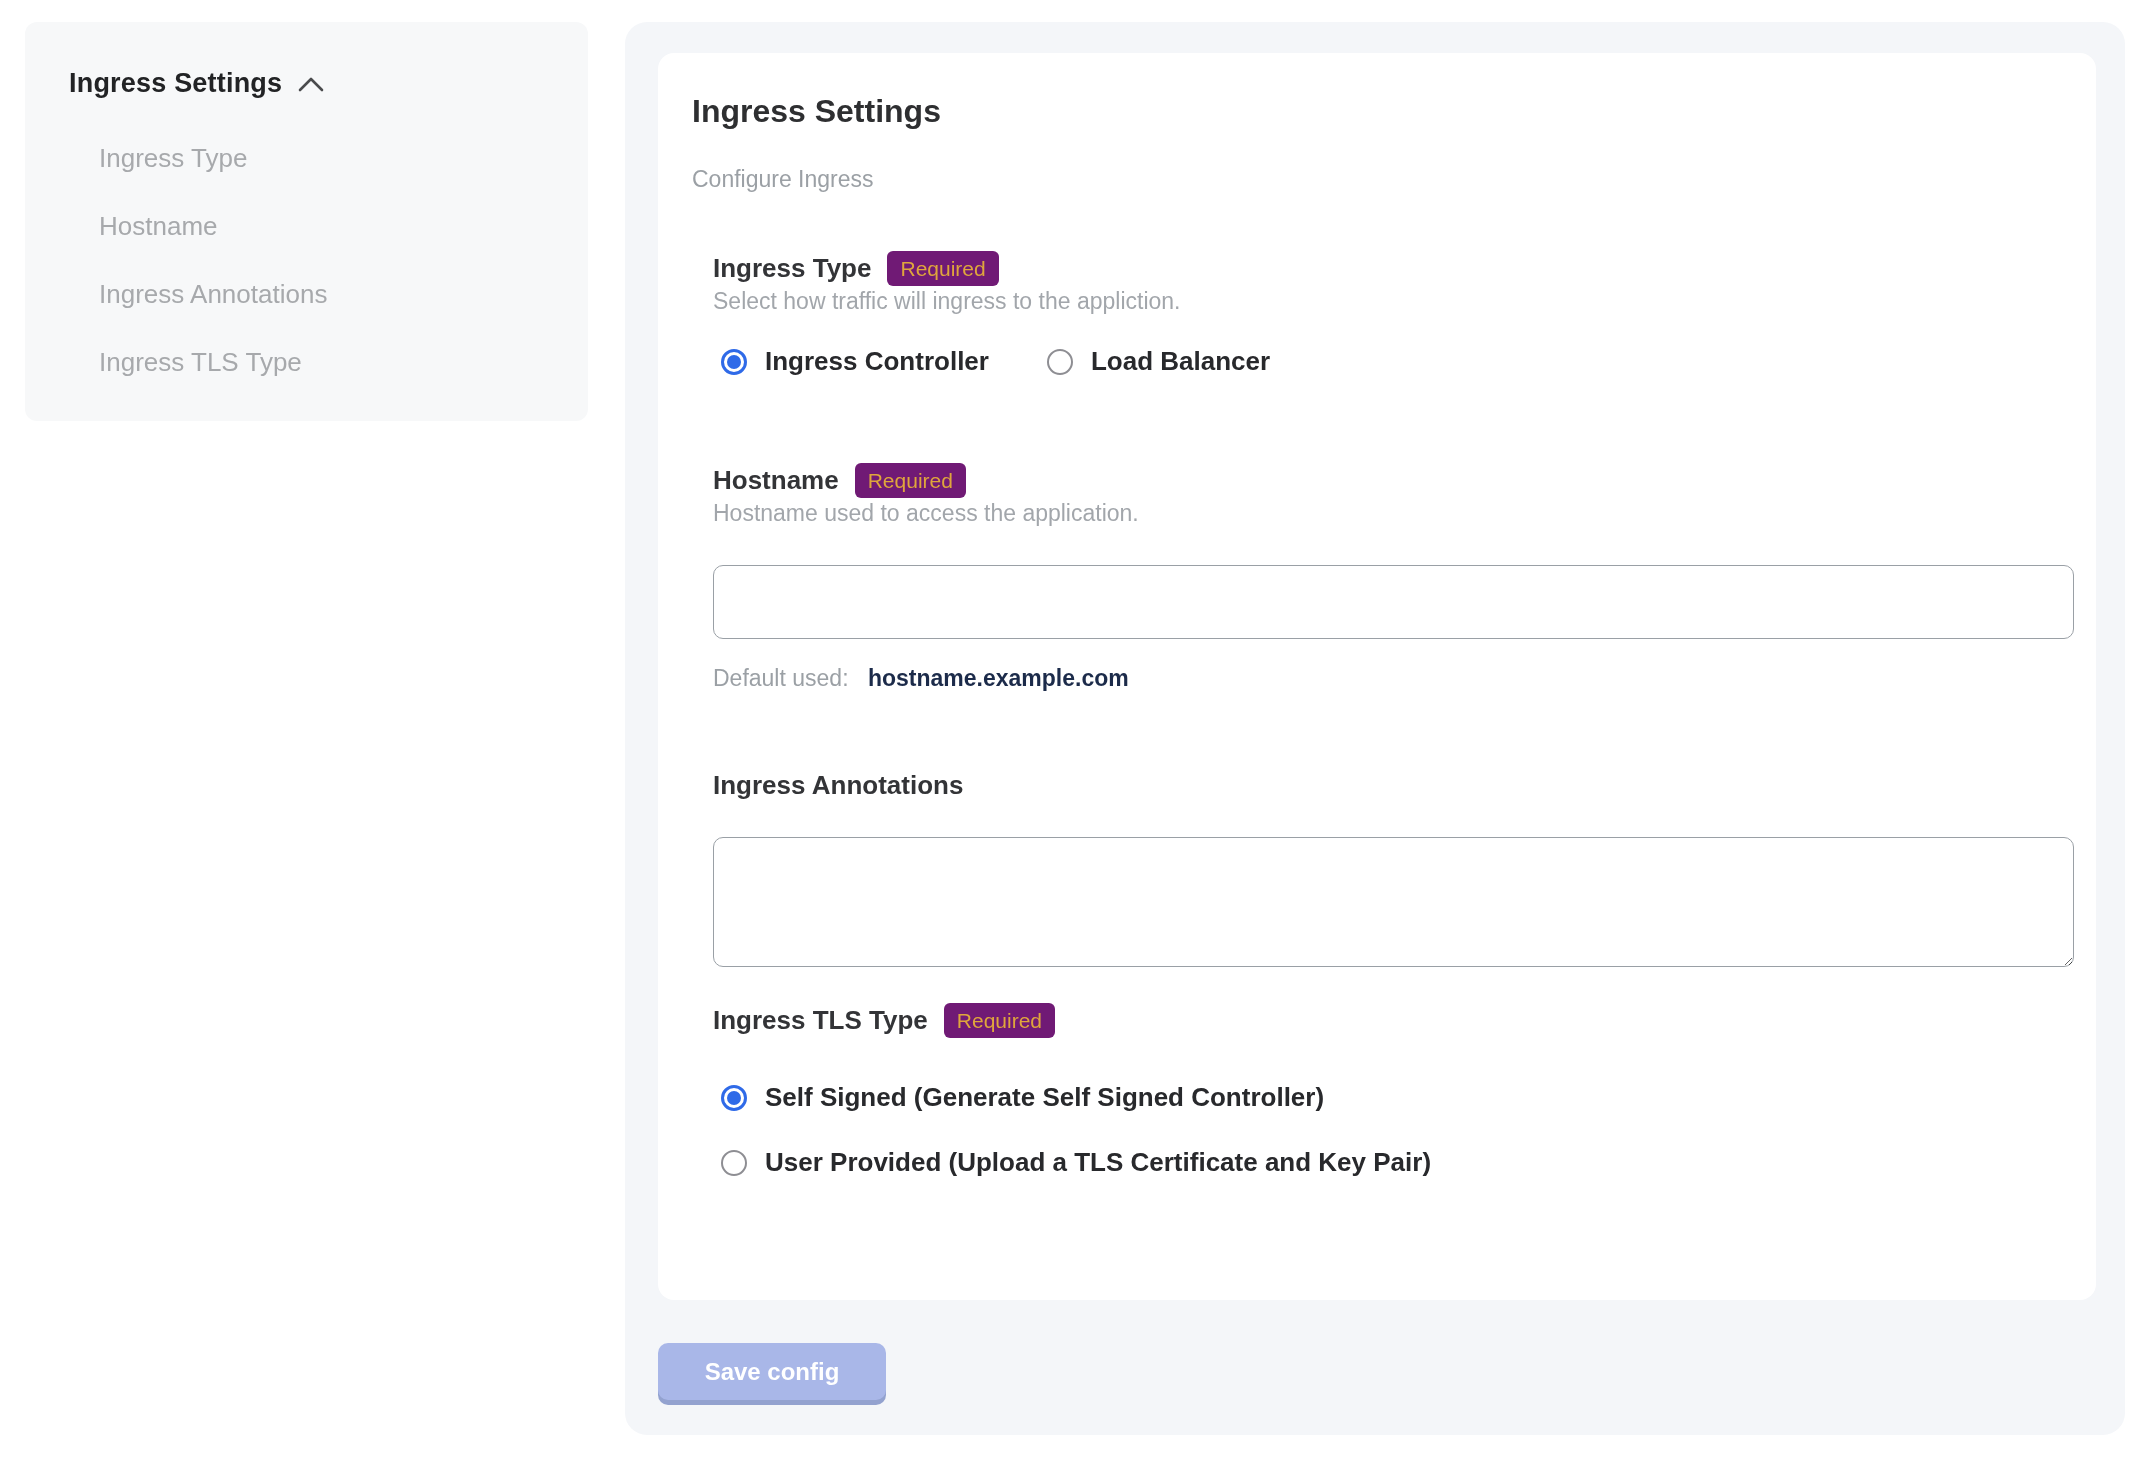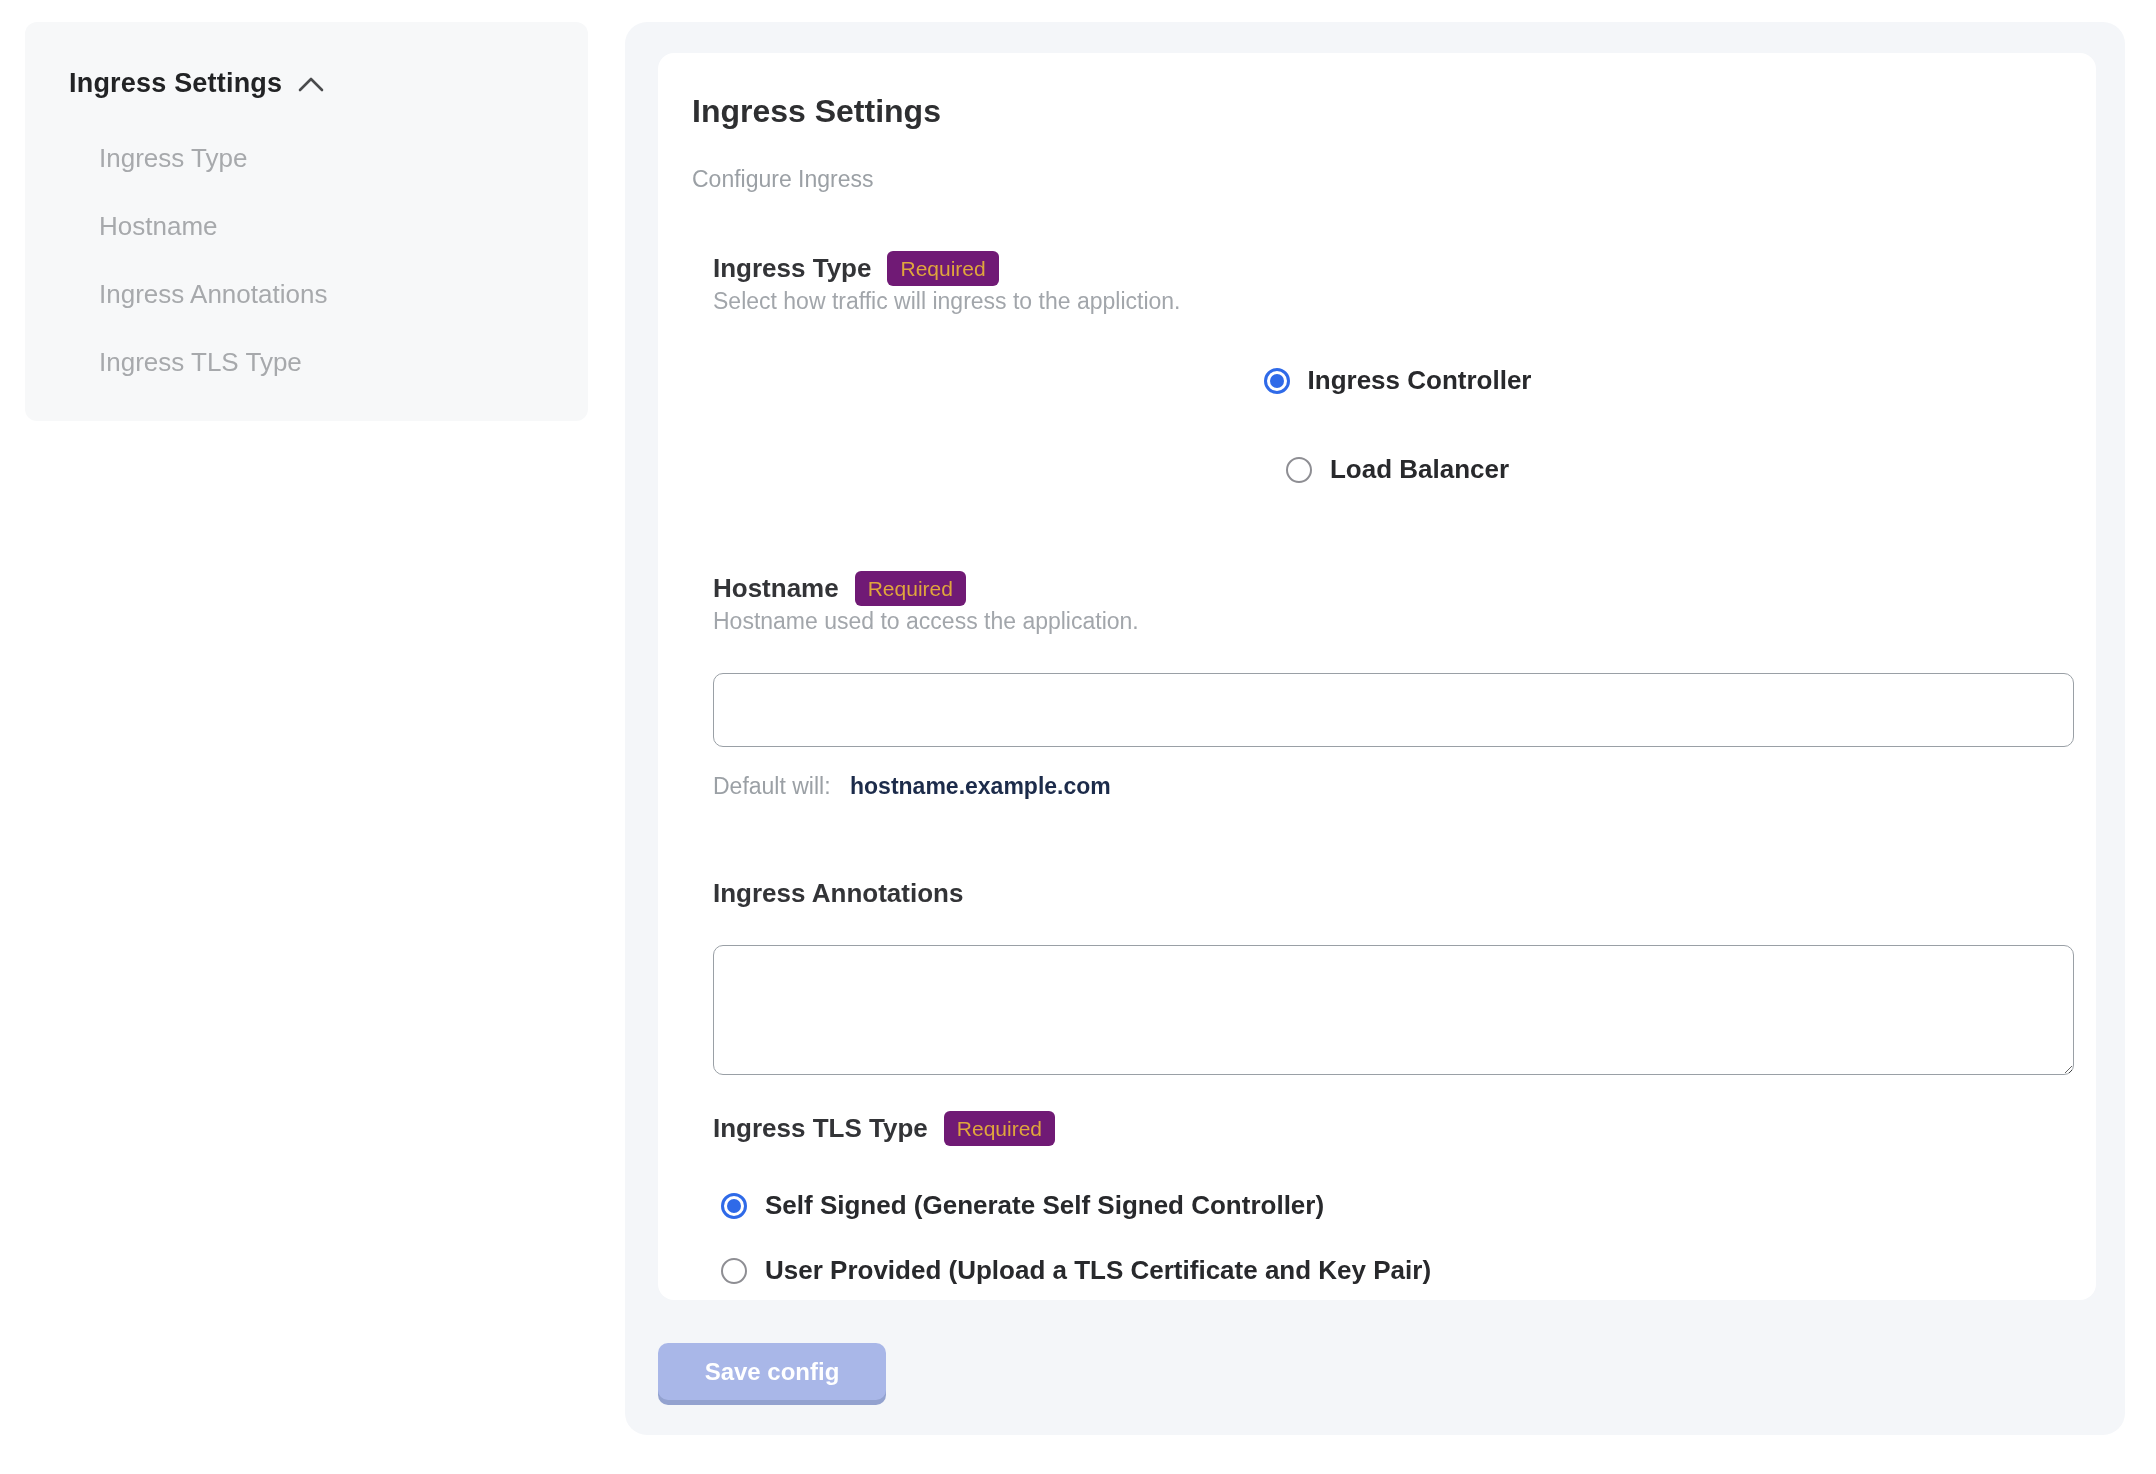--- a/index.html
+++ b/index.html
@@ -61,21 +61,21 @@
   }
   .section-label { font-size:26px; font-weight:600; color:#333437; }
   .badge {
     background:#701a75; color:#dfa63c;
     font-size:21px; padding:7px 13px;
     border-radius:6px; line-height:1;
   }
   .section-desc { margin-top:2px; font-size:23px; color:#a2a6ab; }
 
   
-  .radio-row-h { display:flex; align-items:center; gap:58px; margin-top:50px; padding-left:8px;flex-direction:column; }
+  .radio-row-h { display:flex; align-items:center; gap:58px; margin-top:31px; padding-left:8px; }
   .radio-opt { display:flex; align-items:center; gap:18px; cursor:pointer; }
   .radio-circle {
     width:26px; height:26px; border-radius:50%;
     border:2px solid #8e8e93; background:#fff;
     flex:0 0 auto; position:relative;
   }
   .radio-opt.selected .radio-circle { border:3px solid #2f6ae8; }
   .radio-opt.selected .radio-circle::after {
     content:""; position:absolute; left:50%; top:50%;
     transform:translate(-50%,-50%);
@@ -166,21 +166,21 @@
       </div>
 
       <div class="section sec-hostname">
         <div class="section-heading">
           <span class="section-label">Hostname</span>
           <span class="badge">Required</span>
         </div>
         <div class="section-desc">Hostname used to access the application.</div>
         <input type="text" class="text-input" value="" style="">
         <div class="default-line">
-          <span>Default will:</span>
+          <span>Default used:</span>
           <span class="default-value">hostname.example.com</span>
         </div>
       </div>
 
       <div class="section sec-annotations">
         <div class="section-heading">
           <span class="section-label">Ingress Annotations</span>
         </div>
         <textarea class="textarea-input" style=""></textarea>
       </div>

